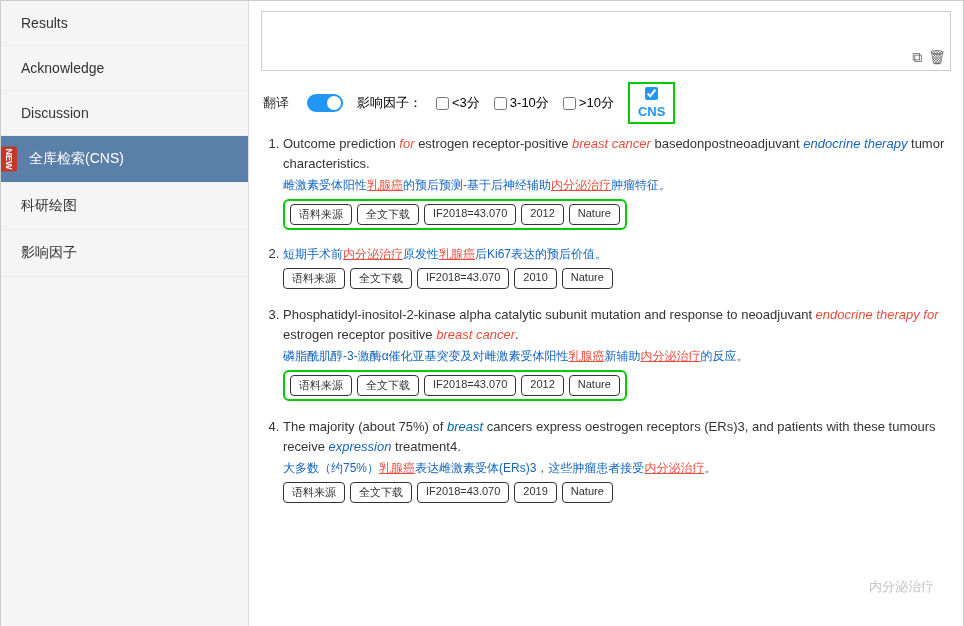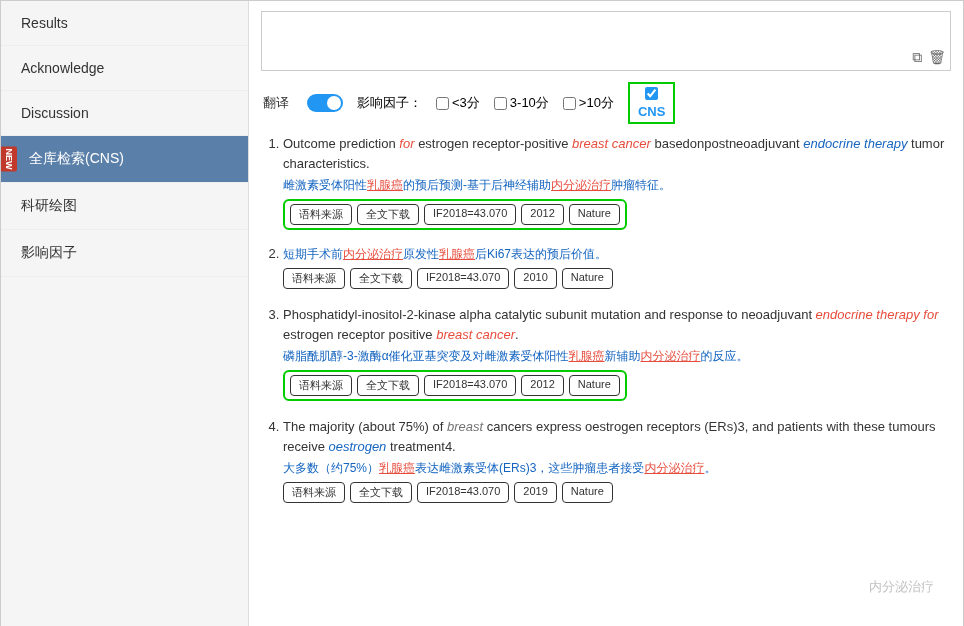--- a/index.html
+++ b/index.html
@@ -259,21 +259,21 @@
               <div style="border: 2px solid rgb(0, 204, 0); border-radius: 6px; padding: 3px 5px; display: flex; gap: 5px;">
                 <span class="tag">语料来源</span>
                 <span class="tag">全文下载</span>
                 <span class="tag">IF2018=43.070</span>
                 <span class="tag">2012</span>
                 <span class="tag">Nature</span>
               </div>
             </div>
           </li>
           <li>
-            <div class="result-title"><span>The majority (about 75%) of </span><span style="color: #737373; font-style: italic;">breast</span><span> cancers express oestrogen receptors (ERs)3, and patients with these tumours receive </span><span style="color: rgb(21, 101, 192); font-style: italic;">oestrogen</span><span> treatment4.</span></div>
+            <div class="result-title"><span>The majority (about 75%) of </span><span style="color: #0369a1; font-style: italic;">breast</span><span> cancers express oestrogen receptors (ERs)3, and patients with these tumours receive </span><span style="color: rgb(21, 101, 192); font-style: italic;">expression</span><span> treatment4.</span></div>
             <div style="color: rgb(21, 101, 192); font-size: 12px; margin-bottom: 5px; cursor: pointer;"><span style="color: rgb(21, 101, 192);">大多数（约75%）</span><span style="color: rgb(231, 76, 60); text-decoration: underline;">乳腺癌</span><span style="color: rgb(21, 101, 192);">表达雌激素受体(ERs)3，这些肿瘤患者接受</span><span style="color: rgb(231, 76, 60); text-decoration: underline;">内分泌治疗</span><span style="color: rgb(21, 101, 192);">。</span></div>
             <div style="display: flex; gap: 5px; flex-wrap: wrap;">
               <span class="tag">语料来源</span>
               <span class="tag">全文下载</span>
               <span class="tag">IF2018=43.070</span>
               <span class="tag">2019</span>
               <span class="tag">Nature</span>
             </div>
           </li>
         </ol>

